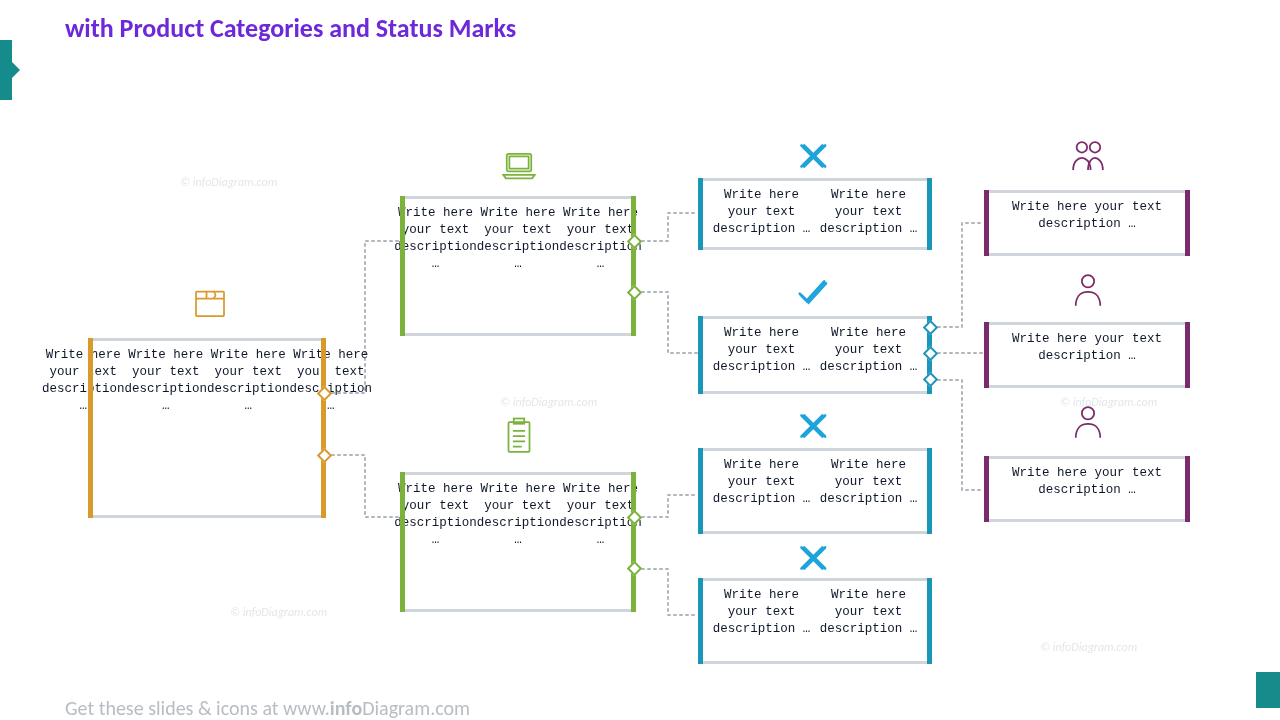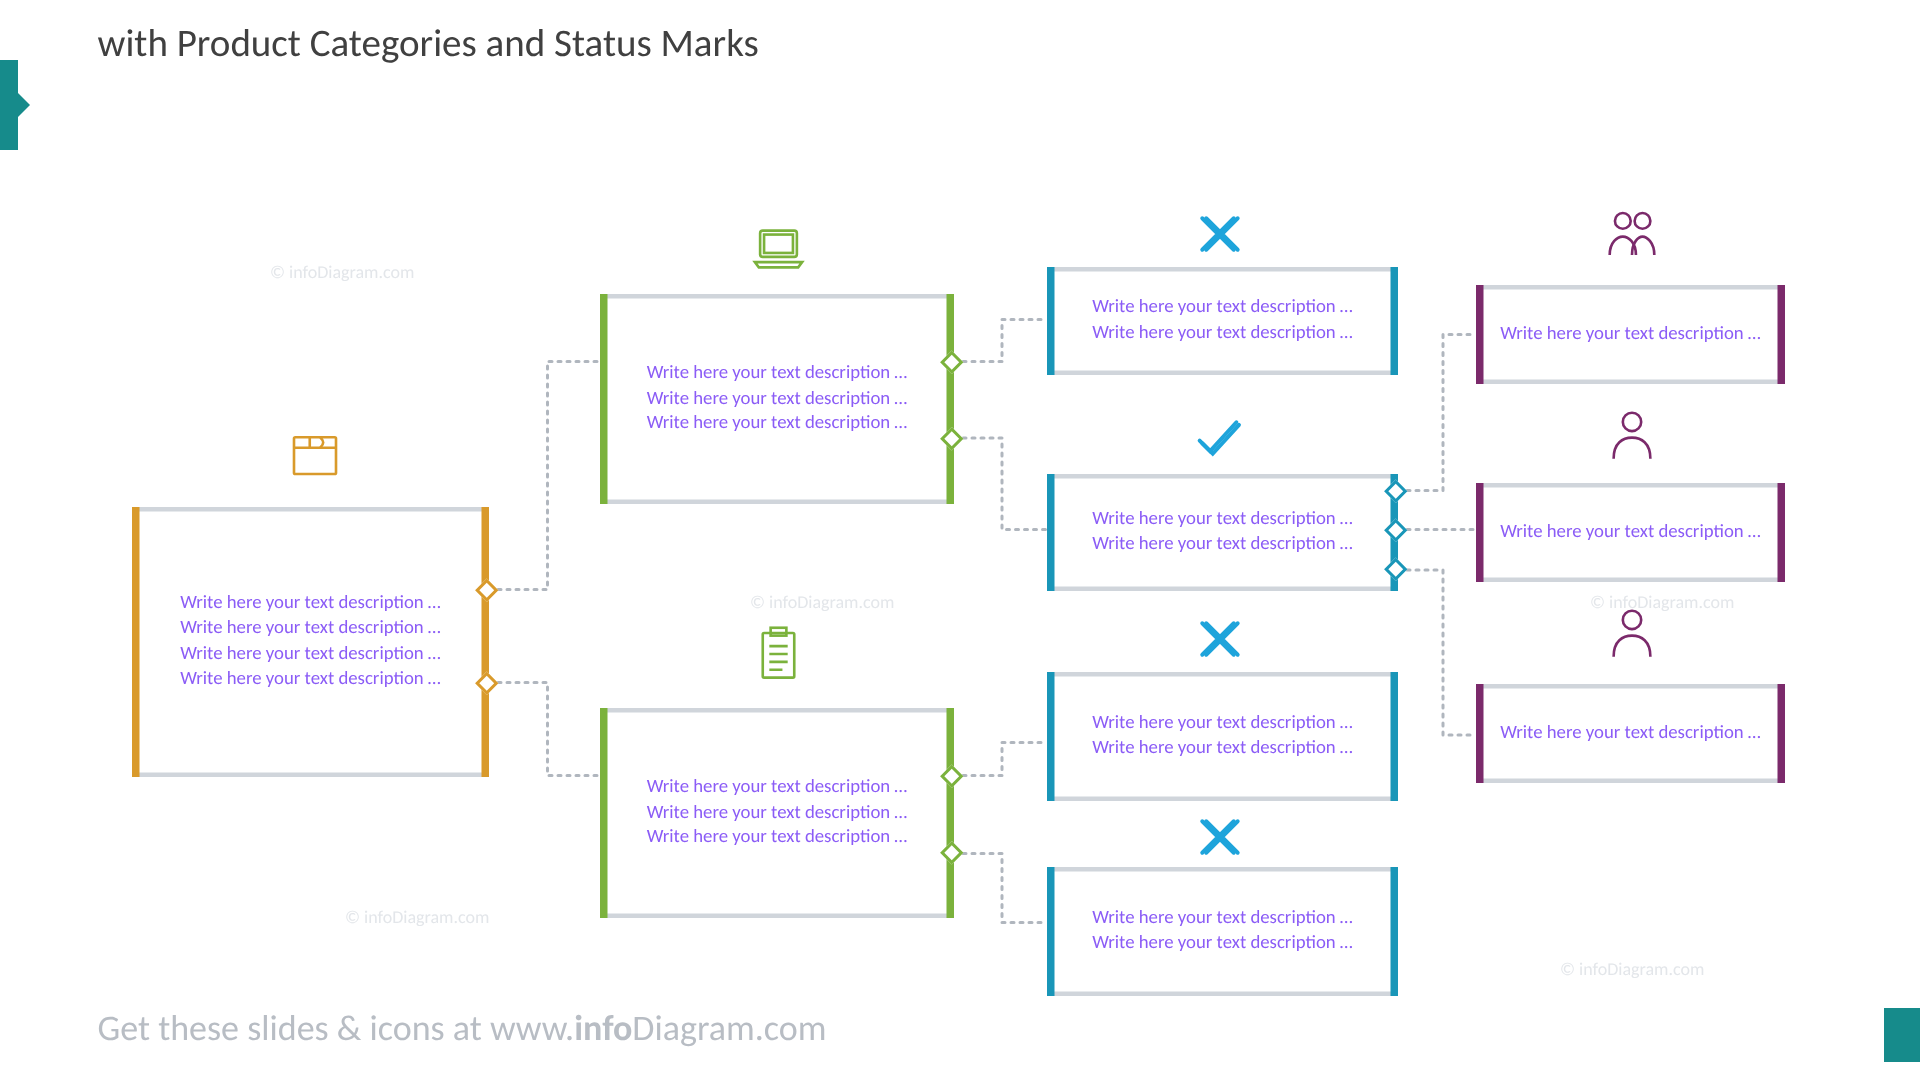--- a/index.html
+++ b/index.html
@@ -15,29 +15,30 @@
   .accent-left::after {
     content: ''; position: absolute; right: -8px; top: 50%; transform: translateY(-50%);
     border-left: 8px solid #168b8b; border-top: 8px solid transparent; border-bottom: 8px solid transparent;
   }
   .accent-right {
     position: absolute; right: 0; bottom: 12px; width: 24px; height: 36px;
     background: #168b8b;
   }
   .title-block { position: absolute; left: 65px; top: 10px; }
   .title { font-size: 35px; font-weight: 400; color: #222; letter-spacing: -0.5px; }
-  .subtitle { font-size: 26px; font-weight: 400; color: #404040; margin-top: 2px; }
+  .subtitle { font-size: 26px; font-weight: 700; color: #6d28d9; margin-top: 2px; }
 
   .canvas { position: absolute; left: 0; top: 0; width: 1280px; height: 720px; }
   .node {
     position: absolute; background: #fff;
     border-top: 3px solid #d0d5db; border-bottom: 3px solid #d0d5db;
-    text-align: center; font-size: 12.5px; color: #8b5cf6; display: flex;
-    flex-direction: column; justify-content: center; padding: 6px 10px;
+    text-align: center; font-size: 12.5px; color: #0f172a; display: flex;
+    justify-content: center; padding: 6px 10px;
     line-height: 1.35;
+    font-family: Liberation Mono, monospace;
   }
   .node::before, .node::after {
     content: ''; position: absolute; top: -3px; bottom: -3px; width: 5px;
   }
   .node::before { left: 0; }
   .node::after  { right: 0; }
   .c-orange::before, .c-orange::after { background: #d99a2b; }
   .c-green::before,  .c-green::after  { background: #7bb23c; }
   .c-teal::before,   .c-teal::after   { background: #1996b8; }
   .c-purple::before, .c-purple::after { background: #7b2a6b; }
@@ -53,27 +54,27 @@
     background: #fff; border: 2px solid;
   }
   .d-orange { border-color: #d99a2b; }
   .d-green  { border-color: #7bb23c; }
   .d-teal   { border-color: #1996b8; }
 
   svg.conn { position: absolute; overflow: visible; pointer-events: none; }
   svg.conn path { fill: none; stroke: #b0b6be; stroke-width: 2; stroke-dasharray: 2 4; stroke-linecap: round; }
 
   .footer {
-    position: absolute; left: 65px; bottom: 20px;
-    font-size: 24px; color: #b8bdc4; font-weight: 400;
+    position: absolute; left: 65px; bottom: 0;
+    font-size: 20px; color: #b8bdc4; font-weight: 400;
   }
   .footer b { font-weight: 600; }
 
   .wm {
-    position: absolute; color: #e3e6ea; font-size: 12px; 
+    position: absolute; color: #e3e6ea; font-size: 12px; font-style: italic;
     pointer-events: none; user-select: none;
   }
 </style>
 </head>
 <body>
 
 <div class="accent-left"></div>
 <div class="accent-right"></div>
 
 <div class="title-block">

